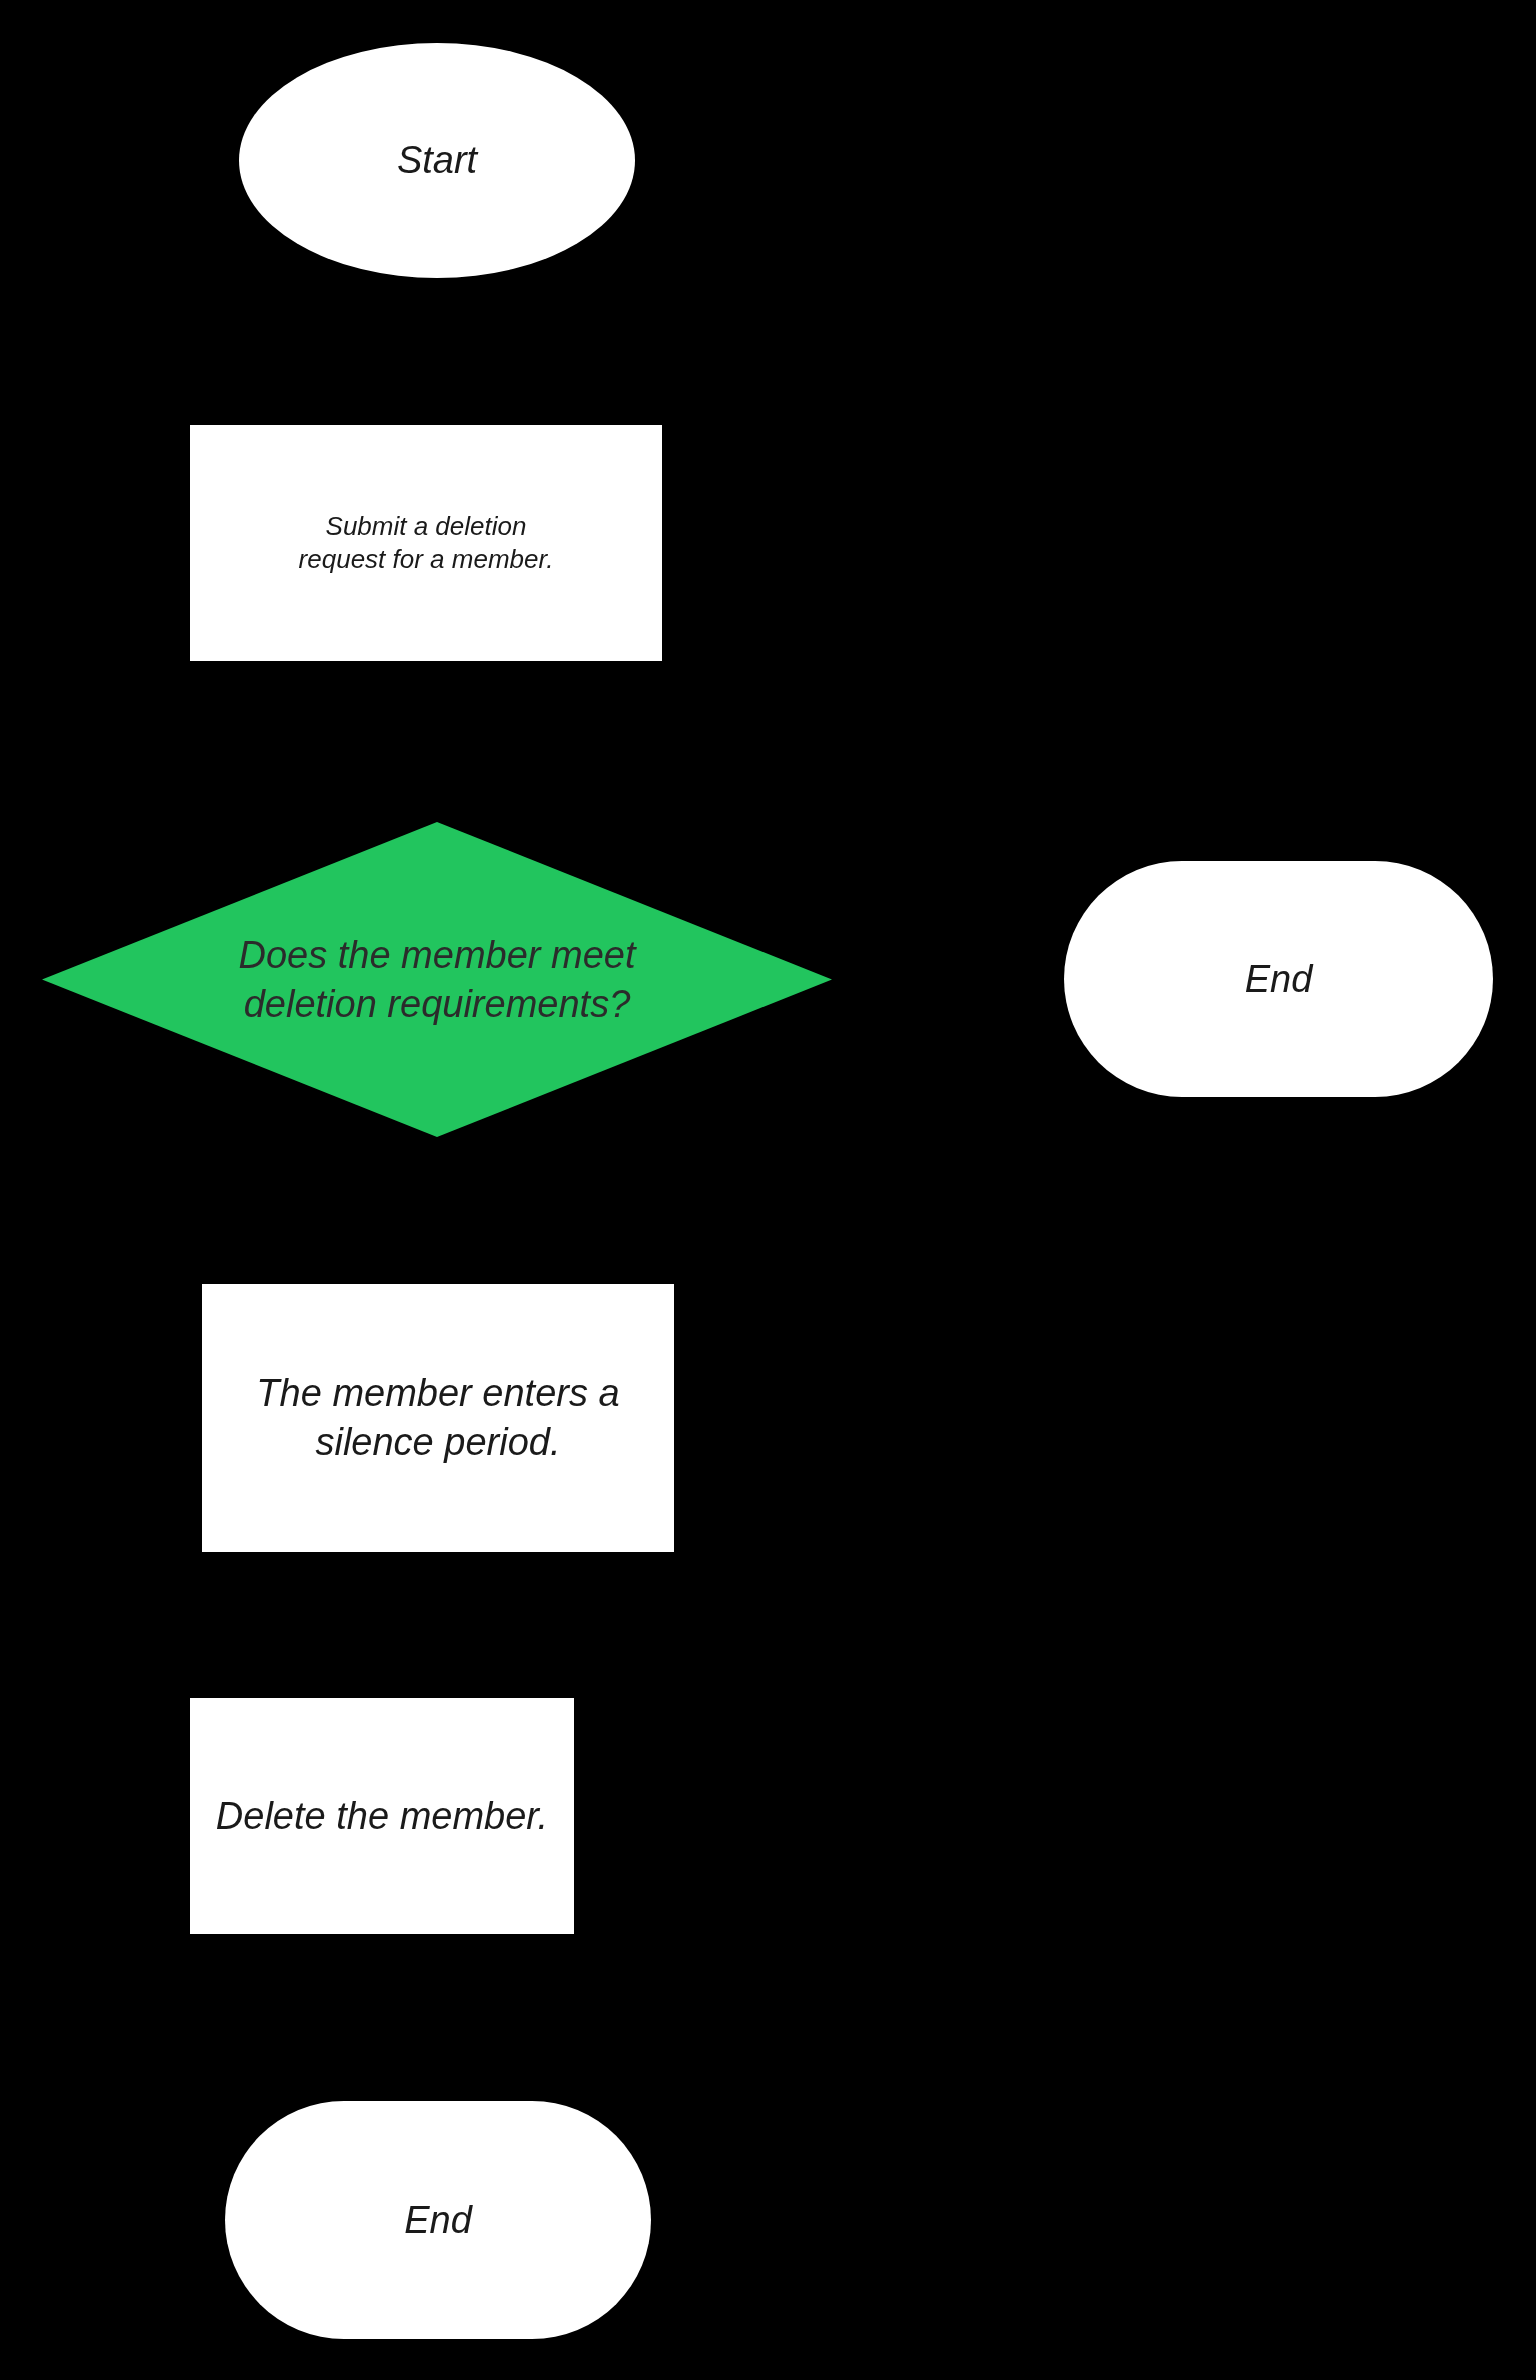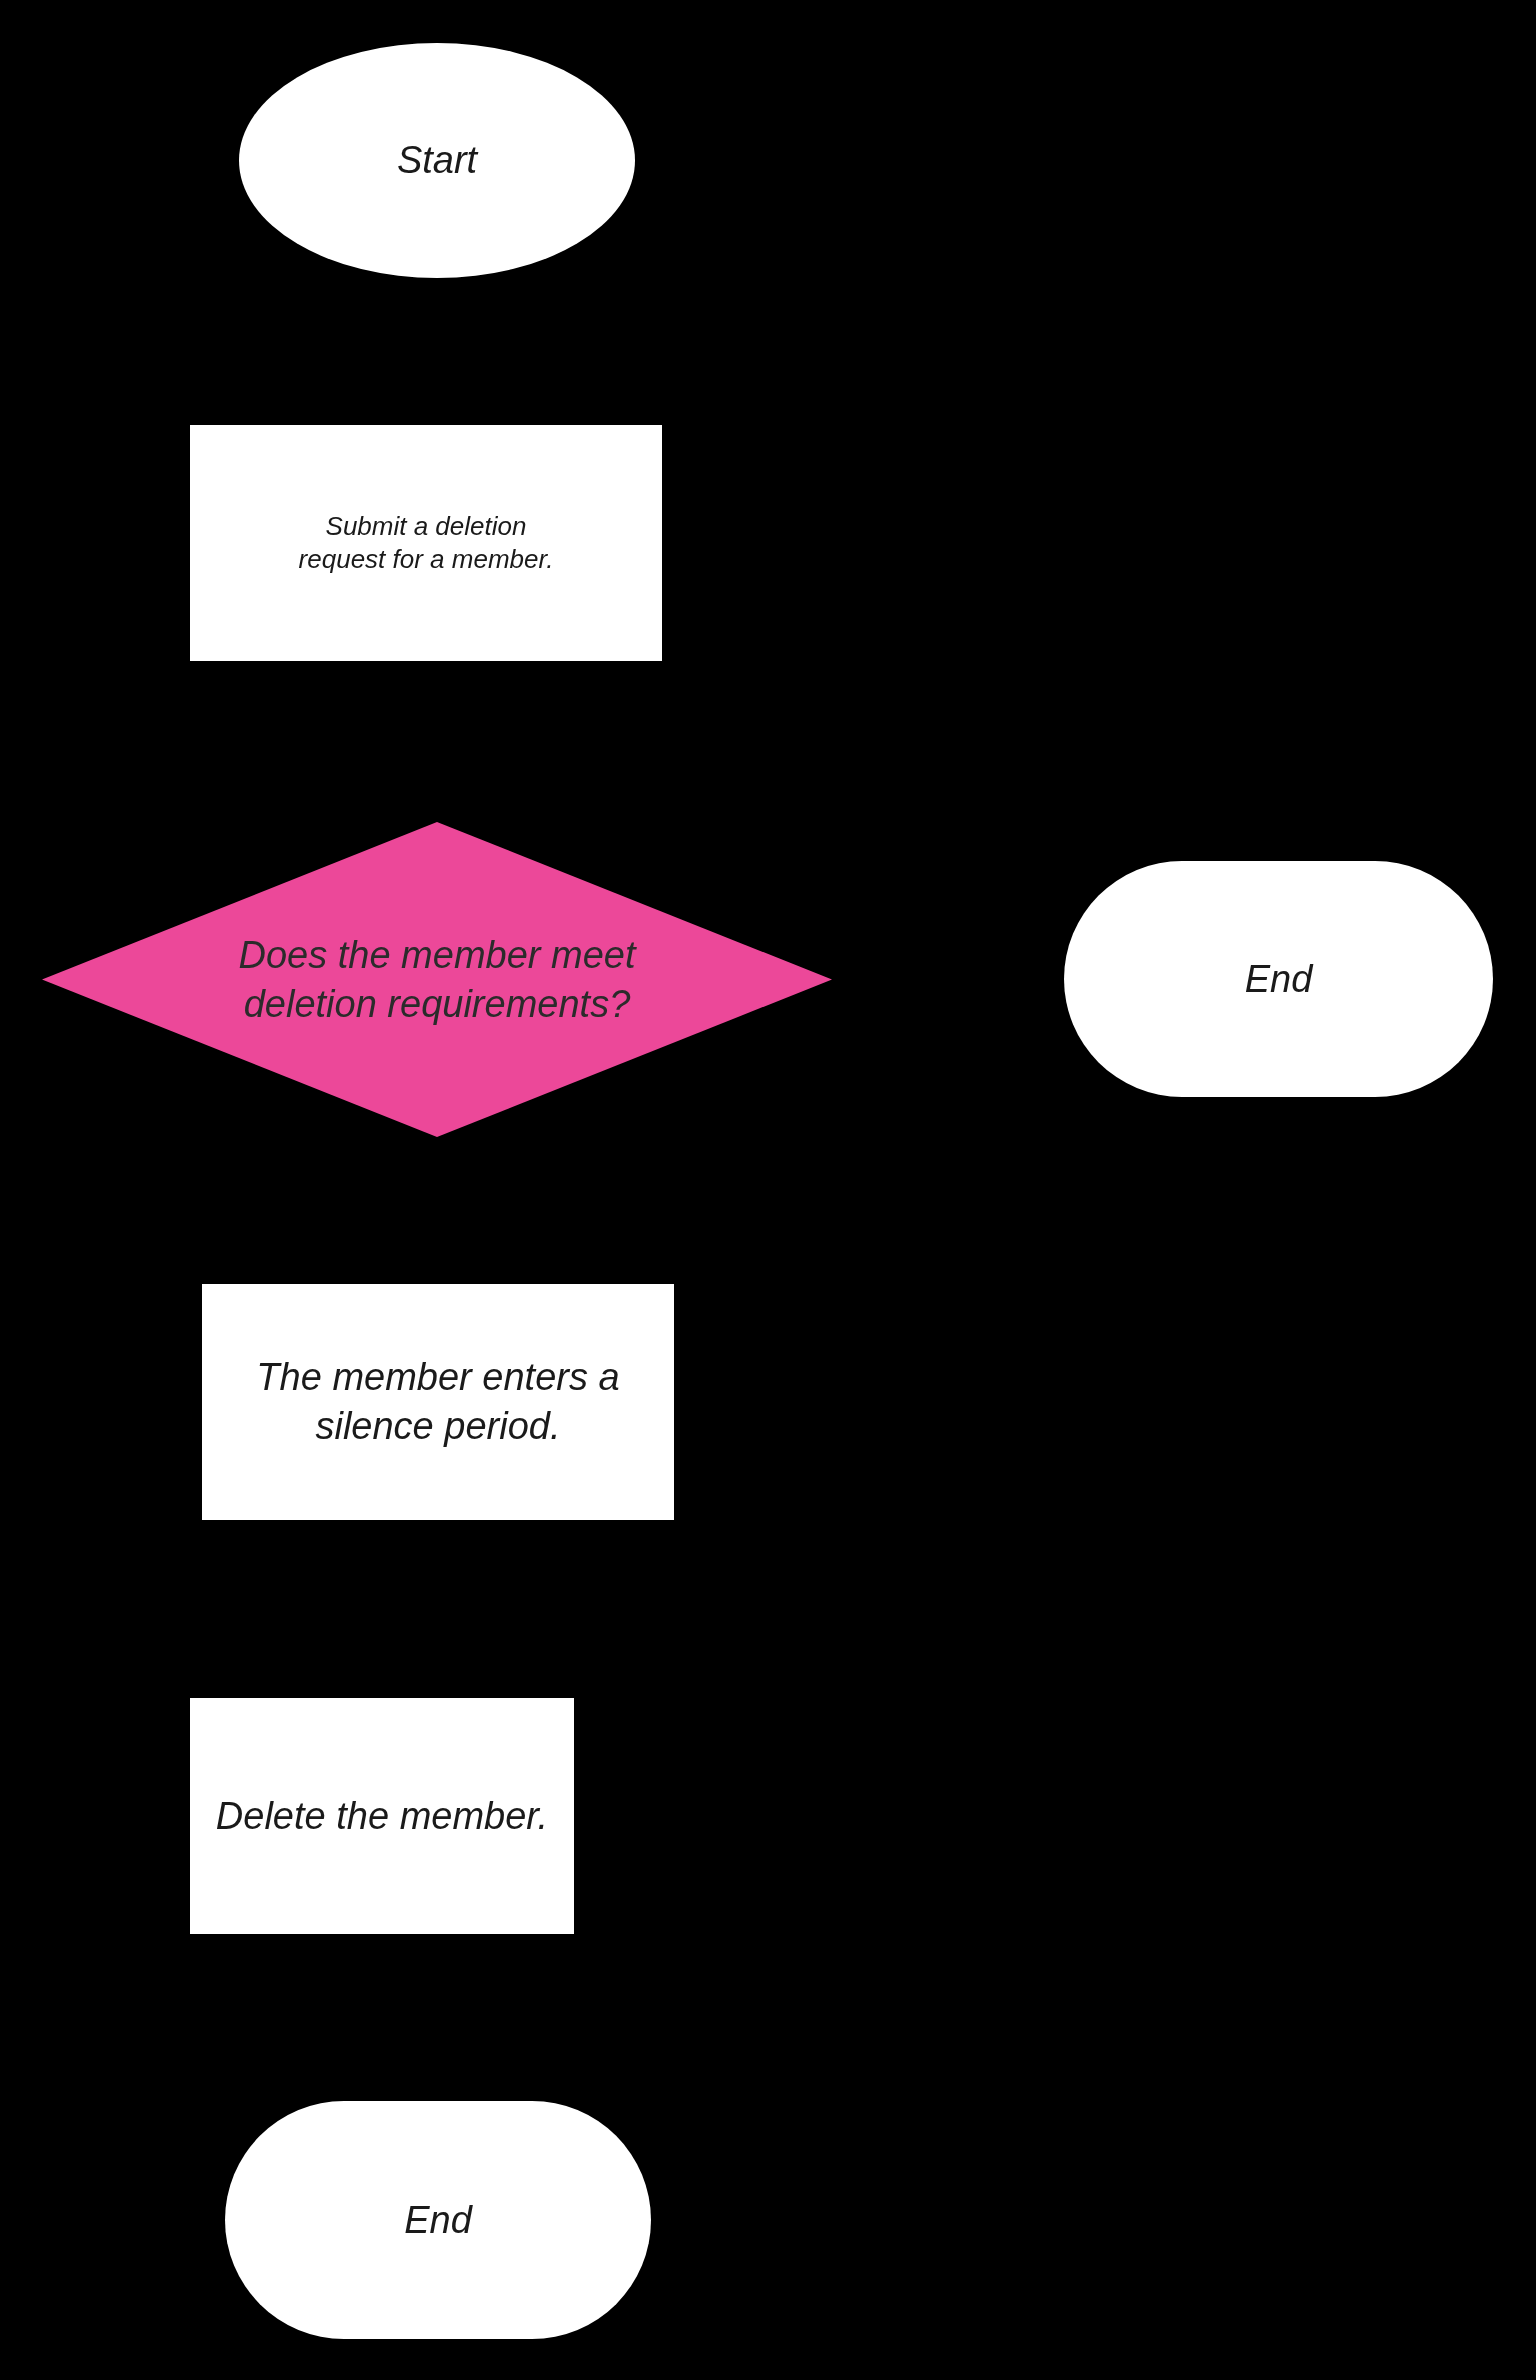--- a/index.html
+++ b/index.html
@@ -51,35 +51,35 @@
     border-radius: 9899px;
   }
 
   
   .shape-rect {
     border-radius: 0;
   }
 
   
   .shape-diamond {
-    background: #ec4899;
+    background: #22c55e;
     -webkit-clip-path: polygon(50% 0%, 100% 50%, 50% 100%, 0% 50%);
     clip-path: polygon(50% 0%, 100% 50%, 50% 100%, 0% 50%);
   }
   .shape-diamond .label {
     padding: 0 14%;
     color: #2b2b2b;
   }
 
   
   #node-start        { left: 239px; top: 43px;   width: 396px; height: 235px; font-size: 38px; }
   #node-submit       { left: 190px; top: 425px;  width: 472px; height: 236px; font-size: 26px; }
   #node-decision     { left: 42px;  top: 822px;  width: 790px; height: 315px; font-size: 38px; }
   #node-end-right    { left: 1064px;top: 861px;  width: 429px; height: 236px; font-size: 38px; }
-  #node-silence      { left: 202px; top: 1284px; width: 472px; height: 236px; font-size: 38px; }
+  #node-silence      { left: 202px; top: 1284px; width: 472px; height: 268px; font-size: 38px; }
   #node-delete       { left: 190px; top: 1698px; width: 384px; height: 236px; font-size: 38px; }
   #node-end-bottom   { left: 225px; top: 2101px; width: 426px; height: 238px; font-size: 38px; }
 
   
   #edges {
     position: absolute;
     left: 0; top: 0;
     width: 1537px;
     height: 2380px;
     pointer-events: none;

